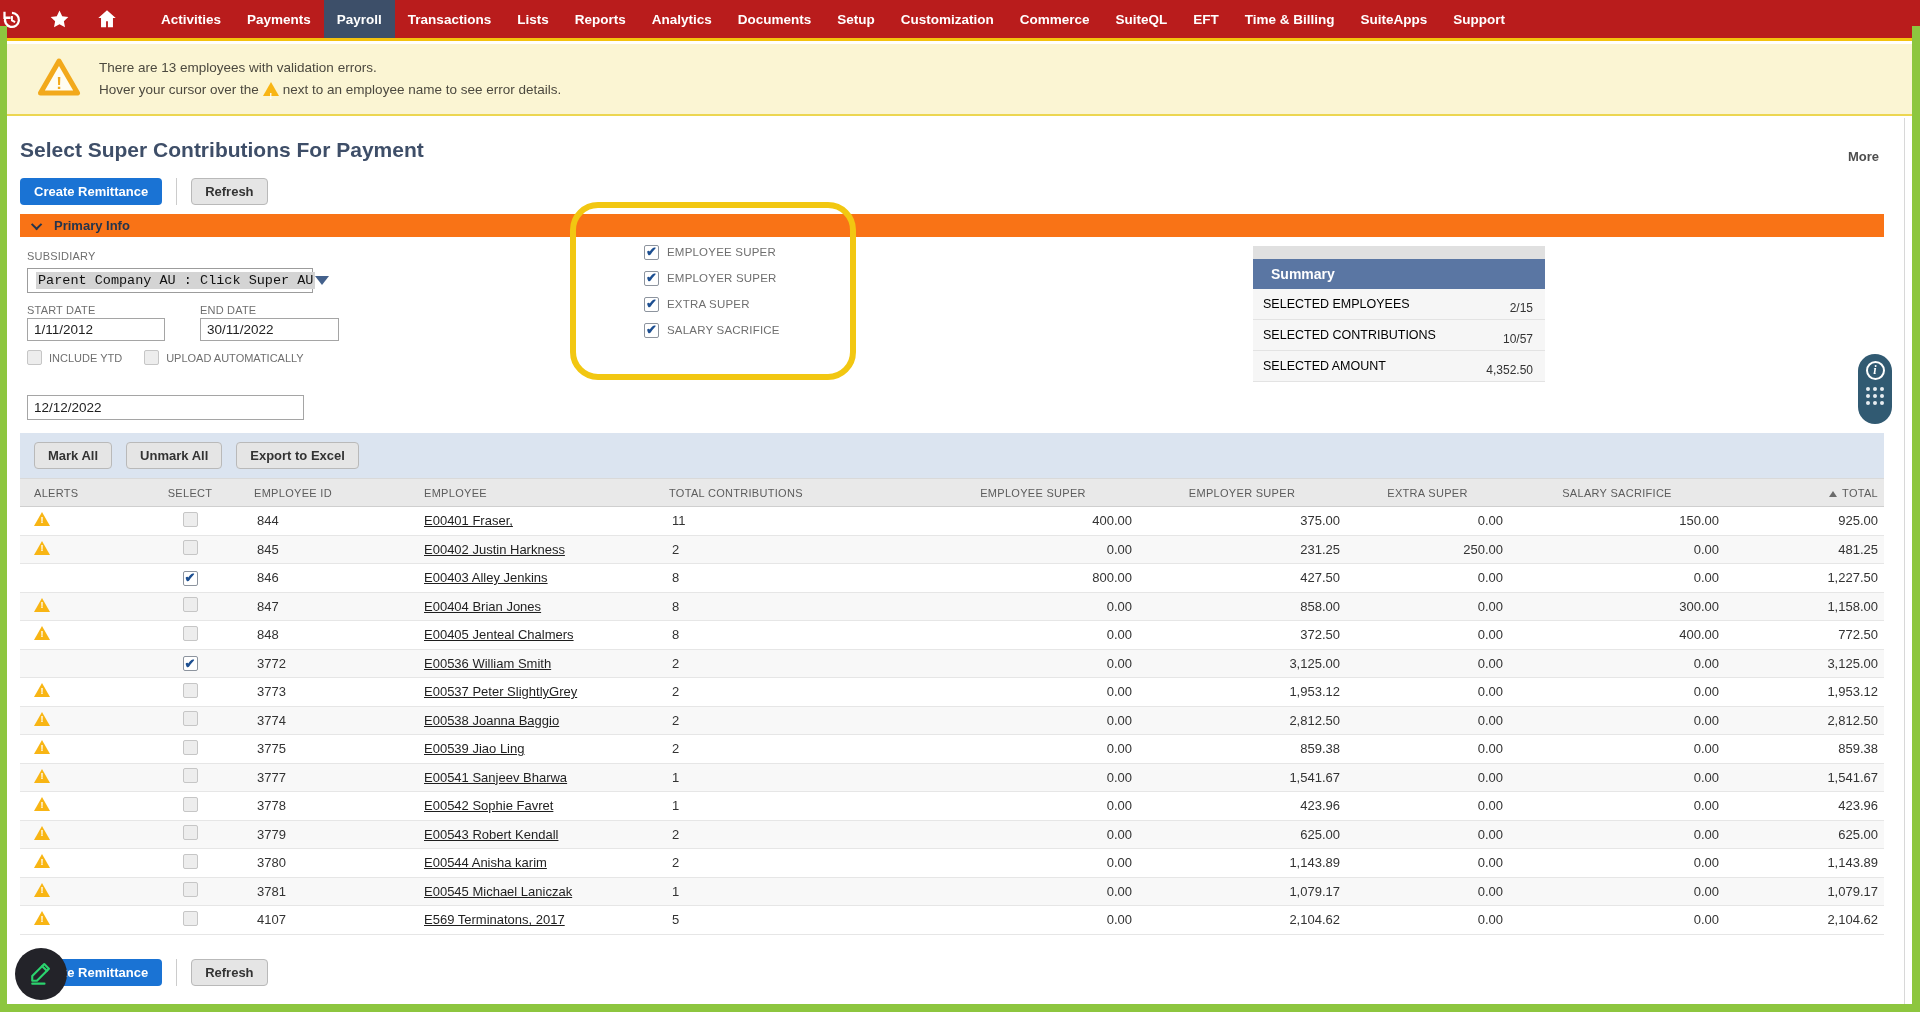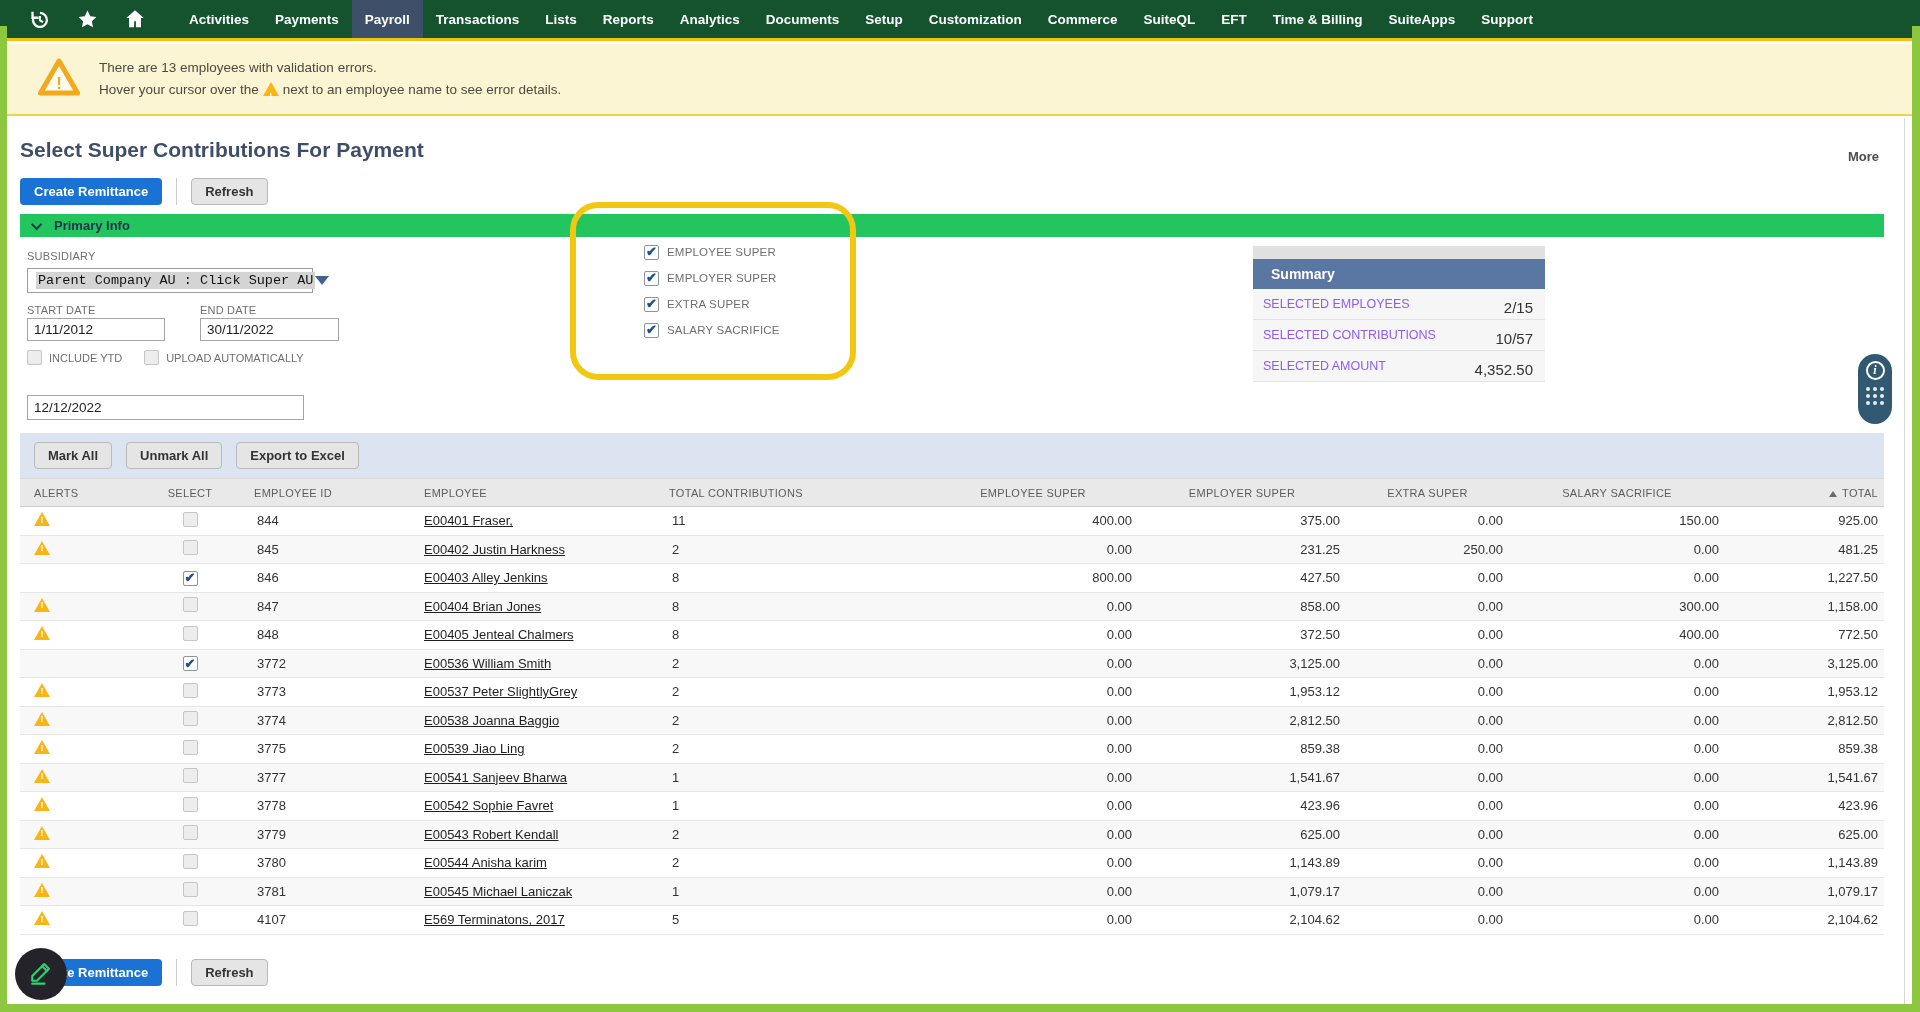--- a/index.html
+++ b/index.html
@@ -5,22 +5,22 @@
   * { margin:0; padding:0; box-sizing:border-box; }
   body { background:#e8e8e8; font-family:"Liberation Sans", sans-serif; }
   #app { position:relative; width:1920px; height:1012px; background:#fff; overflow:hidden; }
 
   
   .frame-left  { position:absolute; left:0; top:26px; width:7px; bottom:0; background:#8dc63f; z-index:70; }
   .frame-right { position:absolute; right:0; top:26px; width:8px; bottom:0; background:#8dc63f; z-index:70; }
   .frame-bottom{ position:absolute; left:0; right:0; bottom:0; height:8px; background:#8dc63f; z-index:70; }
 
   
-  .topnav { position:absolute; top:0; left:0; right:0; height:41px; background:#14532d;
-            border-bottom:3px solid #f3c20e; display:flex; align-items:center; padding-left:28px; z-index:60; }
+  .topnav { position:absolute; top:0; left:0; right:0; height:41px; background:#b91c1c;
+            border-bottom:3px solid #f3c20e; display:flex; align-items:center; z-index:60; }
   .nav-icons { display:flex; align-items:center; gap:26px; margin-right:30px; }
   .nav-icon { width:22px; height:22px; display:flex; align-items:center; justify-content:center; cursor:pointer; }
   .nav-menu { display:flex; align-items:stretch; height:38px; }
   .nav-item { display:flex; align-items:center; padding:0 13px; color:#fff; font-size:13.5px; font-weight:700; cursor:pointer; white-space:nowrap; }
   .nav-item.active { background:#3d4f69; }
 
   
   .banner { position:absolute; top:44px; left:7px; right:8px; height:72px; background:#fbf5d3;
             border-bottom:2px solid #ecd651; display:flex; align-items:center; padding-left:30px; }
   .banner-icon { margin-right:18px; flex:0 0 auto; }
@@ -41,21 +41,21 @@
   .more-link { position:absolute; right:33px; top:31px; font-size:13px; font-weight:700; color:#4d4d4d; cursor:pointer; }
 
   .btn { display:inline-flex; align-items:center; height:27px; padding:0 13px; border-radius:4px;
          font-size:13px; font-weight:700; cursor:pointer; border:1px solid transparent; }
   .btn-primary { background:#1a73d4; color:#fff; }
   .btn-default { background:#e5e5e5; color:#333; border:1px solid #b9b9b9; }
   .actions-top { position:absolute; left:13px; top:60px; display:flex; align-items:center; }
   .v-div { width:1px; height:27px; background:#ccc; margin:0 14px; }
 
   
-  .section-band { position:absolute; left:13px; right:28px; top:96px; height:23px; background:#22c55e;
+  .section-band { position:absolute; left:13px; right:28px; top:96px; height:23px; background:#f97316;
                   display:flex; align-items:center; padding-left:14px; }
   .chev { width:8px; height:8px; border-left:2px solid #24344d; border-bottom:2px solid #24344d;
           transform:rotate(-45deg) translateY(-2px); margin-right:12px; }
   .section-label { font-size:13px; font-weight:700; color:#24344d; }
 
   .fld-label { position:absolute; font-size:11px; color:#6f6f6f; letter-spacing:.2px; }
   .req-star { color:#ef8c00; font-weight:bold; }
   .fld-input { position:absolute; height:23px; border:1px solid #a5a5a5; background:#fff;
                font-size:13.5px; color:#1e1e1e; padding:0 6px; display:flex; align-items:center; }
   .dropdown { position:absolute; left:20px; top:150px; width:286px; height:25px; border:1px solid #9c9c9c;
@@ -81,22 +81,22 @@
   .annotation-box { position:absolute; left:563px; top:84px; width:286px; height:178px;
                     border:6px solid #f2c711; border-radius:28px; z-index:40; pointer-events:none; }
 
   
   .summary { position:absolute; left:1246px; top:128px; width:292px; }
   .summary .strip { height:13px; background:#e0e0e0; }
   .summary .hdr { height:30px; background:#5a76a3; color:#fff; font-size:14px; font-weight:700;
                   display:flex; align-items:center; padding-left:18px; }
   .sum-row { height:31px; background:#f6f6f6; border-bottom:1px solid #e3e3e3;
              display:flex; align-items:center; justify-content:space-between; padding:0 12px 0 10px; }
-  .sum-row .sl { font-size:12.5px; color:#8b5cf6; }
-  .sum-row .sv { font-size:15px; color:#333;margin-top:7px; }
+  .sum-row .sl { font-size:12.5px; color:#000000; }
+  .sum-row .sv { font-size:12px; color:#333;margin-top:7px; }
 
   
   .info-pill { position:absolute; left:1851px; top:236px; width:34px; height:70px; background:#315a72;
                border-radius:17px; z-index:45; display:flex; flex-direction:column; align-items:center;
                padding-top:7px; cursor:pointer; }
   .info-circle { width:19px; height:19px; border:2px solid #fff; border-radius:50%; color:#fff;
                  font-size:12px; font-style:italic; font-family:"Liberation Serif", serif; font-weight:bold;
                  display:flex; align-items:center; justify-content:center; }
   .dots { margin-top:7px; display:grid; grid-template-columns:repeat(3,4px); gap:3px; }
   .dots i { width:4px; height:4px; background:#e8edf1; border-radius:50%; }

